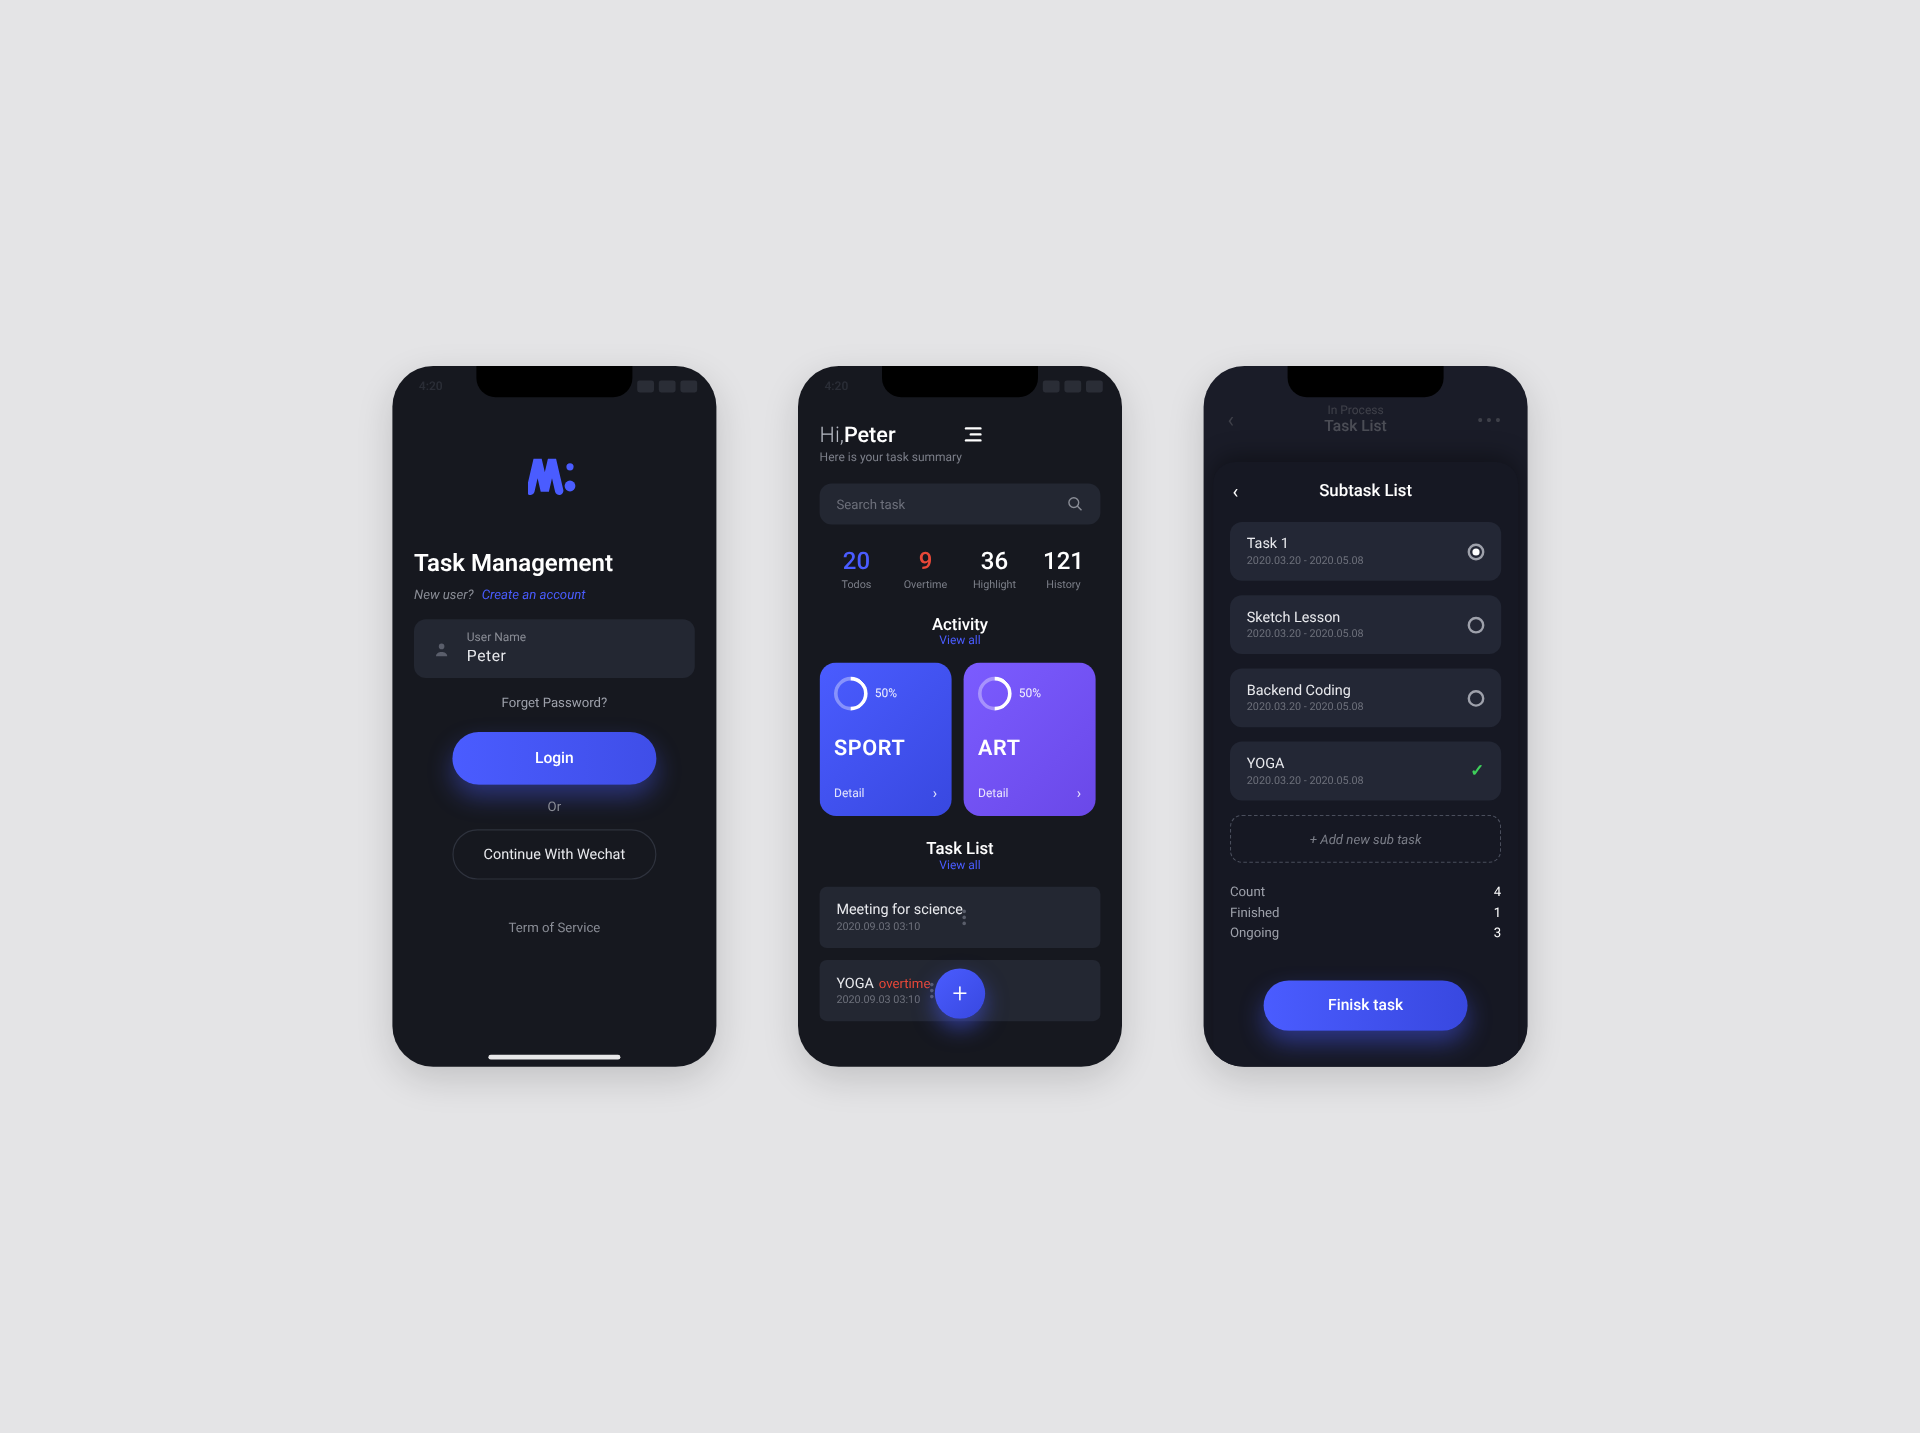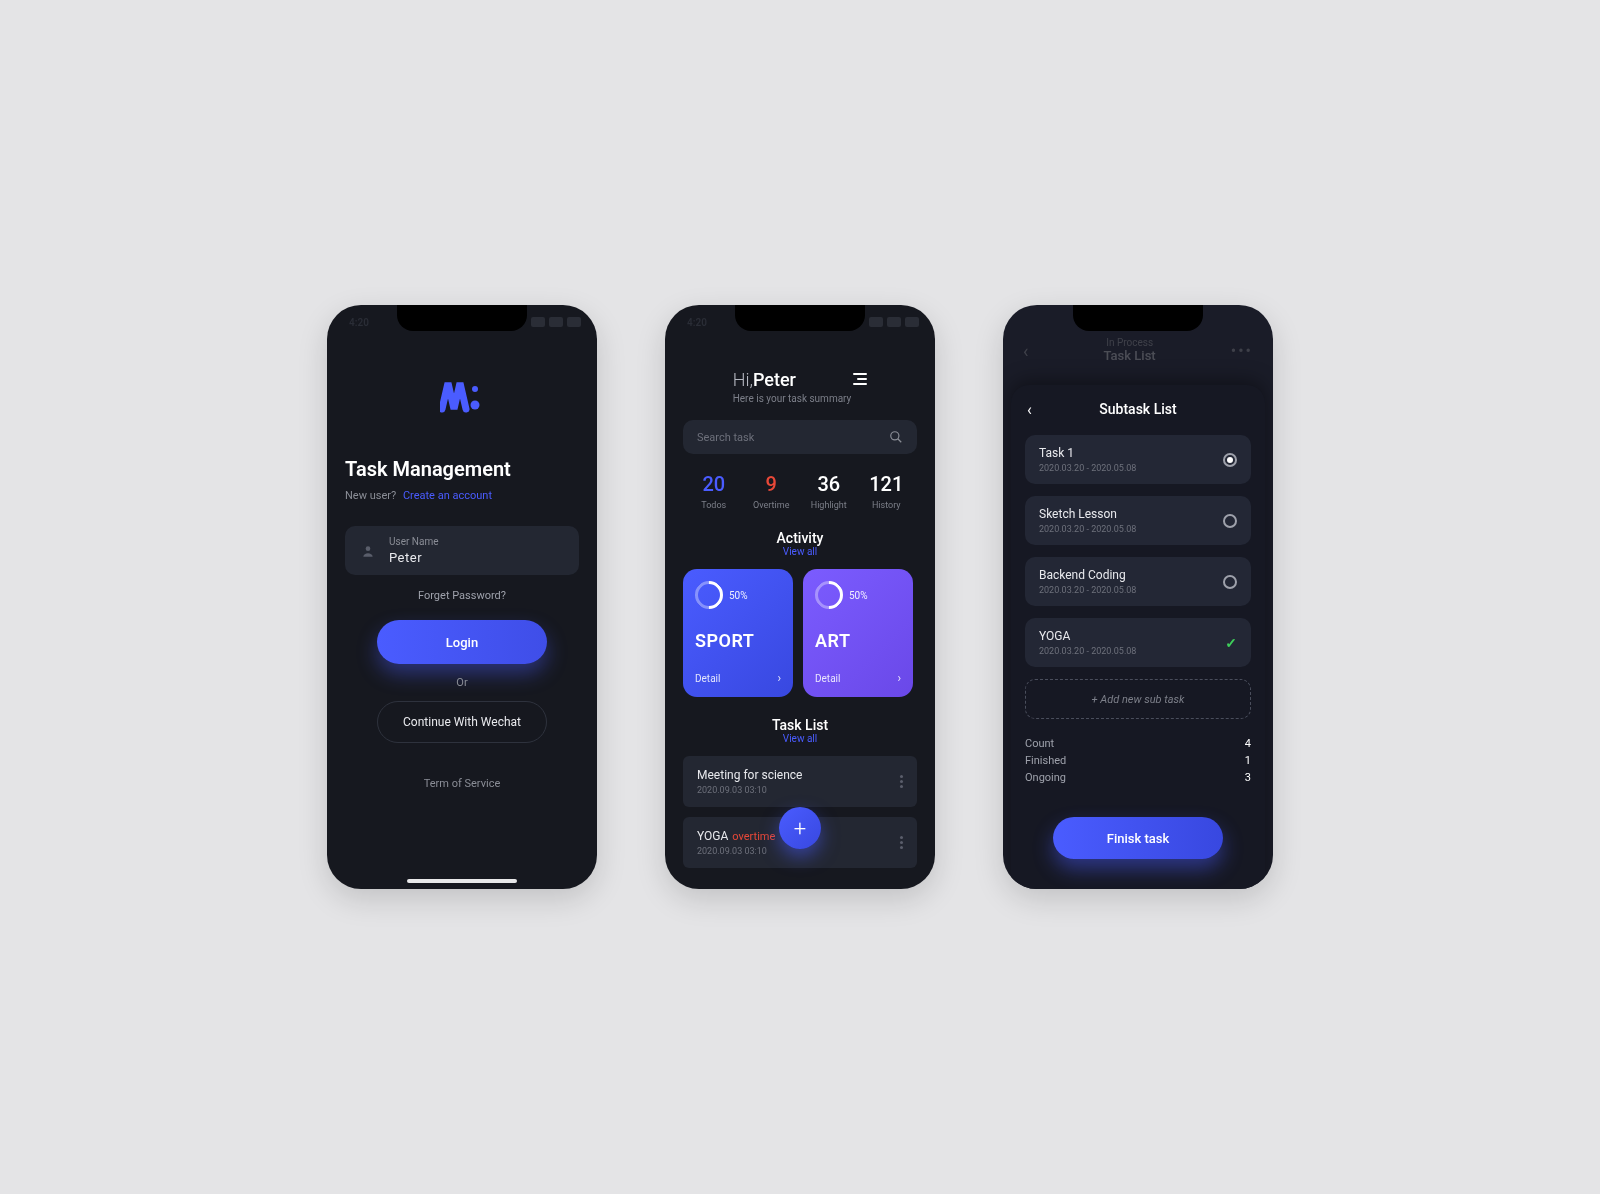--- a/index.html
+++ b/index.html
@@ -65,21 +65,21 @@
     background: #fff;
     border-radius: 3px;
     opacity: 0.9;
   }
   .screen { padding: 44px 18px 0; color: #fff; height: 100%; position: relative; }
 
   
   .logo-wrap { display: flex; justify-content: center; margin-top: 30px; margin-bottom: 44px; }
   .logo { width: 44px; height: 34px; }
   .title1 { font-size: 20px; font-weight: 600; color: #fff; margin-bottom: 8px; }
-  .subrow { font-size: 11px; color: #8a8d96; margin-bottom: 24px; }
+  .subrow { font-size: 11px; color: #8a8d96; margin-bottom: 14px; font-style: italic; }
   .subrow a { color: #4a5cff; text-decoration: none; margin-left: 4px; }
   .input-field {
     background: #232732;
     border-radius: 10px;
     padding: 10px 14px;
     display: flex;
     align-items: center;
     gap: 12px;
     margin-bottom: 14px;
   }
@@ -102,21 +102,21 @@
     border:1px solid #2e323d;
     border-radius: 22px;
     height: 42px;
     display:flex; align-items:center; justify-content:center;
     font-size: 12px; color:#e8e9ed;
     width: 170px; margin: 0 auto 34px;
   }
   .tos { text-align:center; font-size:11px; color:#8a8d96; }
 
   
-  .header2 { display:flex; justify-content:center; align-items:flex-start; margin-top:20px; }
+  .header2 { display:flex; justify-content:flex-start; align-items:flex-start; margin-top:3px; }
   .greeting { font-size: 18px; color:#b5b8c1; font-weight:300; }
   .greeting b { color:#fff; font-weight:500; }
   .subtitle2 { font-size: 10px; color:#7c7f89; margin-top:3px; margin-bottom:16px; }
   .menu-icon { width:16px; display:flex; flex-direction:column; gap:3px; align-items:flex-end; margin-top:4px;}
   .menu-icon span { height:2px; background:#fff; border-radius:1px; }
   .menu-icon span:nth-child(1){width:14px;} .menu-icon span:nth-child(2){width:10px;} .menu-icon span:nth-child(3){width:14px;}
   .search-box {
     background:#232732; border-radius:10px; height:34px;
     display:flex; align-items:center; padding:16px 14px; gap:10px;
     margin-bottom:18px;
@@ -138,21 +138,21 @@
   .activity-card.blue { background: linear-gradient(135deg,#4a5cff,#3848e0); }
   .activity-card.purple { background: linear-gradient(135deg,#7b5cff,#6a48e8); }
   .ring-row { display:flex; align-items:center; gap:6px; }
   .ring { width:28px; height:28px; border-radius:50%; border:3px solid rgba(255,255,255,0.35); border-top-color:#fff; border-right-color:#fff; transform:rotate(45deg);}
   .ring-pct { font-size:10px; opacity:0.9; }
   .card-name { font-size:18px; font-weight:600; letter-spacing:0.5px; }
   .card-footer { display:flex; justify-content:space-between; align-items:center; font-size:10px; opacity:0.85;}
   .chev { font-size:12px; }
   .task-item {
     background:#232732; border-radius:6px; padding:12px 14px;
-    display:flex; align-items:center; justify-content:space-between;
+    display:flex; align-items:center; justify-content:flex-start;
     margin-bottom:10px;
   }
   .task-info .t-title { font-size:12px; color:#e8e9ed; margin-bottom:3px; }
   .task-info .t-date { font-size:9px; color:#6d707b; }
   .overtime { color:#e84838; font-size:11px; margin-left:4px;}
   .dots-v { display:flex; flex-direction:column; gap:2px; }
   .dots-v span { width:3px;height:3px;border-radius:50%;background:#5a5e6b;}
   .fab {
     position:absolute; bottom:40px; left:50%; transform:translateX(-50%);
     width:42px;height:42px;border-radius:50%;

